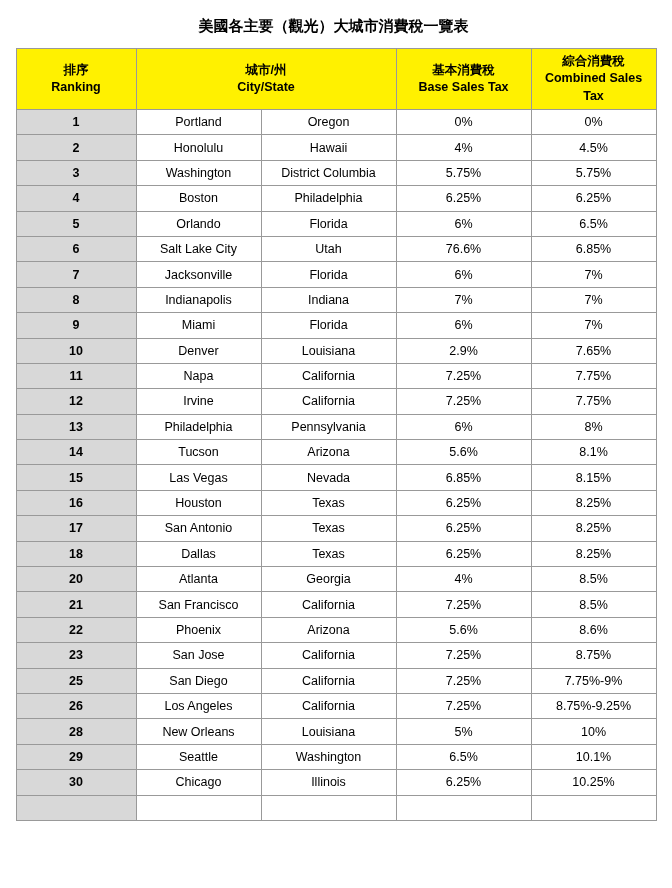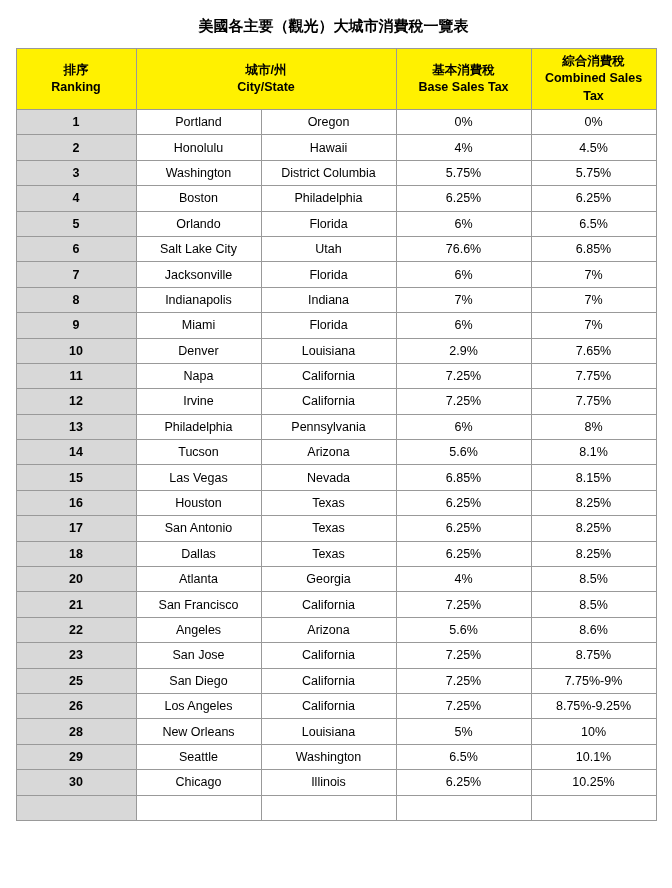--- a/index.html
+++ b/index.html
@@ -227,21 +227,21 @@
         </tr>
         <tr>
           <td class="rank">21</td>
           <td>San Francisco</td>
           <td>California</td>
           <td>7.25%</td>
           <td>8.5%</td>
         </tr>
         <tr>
           <td class="rank">22</td>
-          <td>Angeles</td>
+          <td>Phoenix</td>
           <td>Arizona</td>
           <td>5.6%</td>
           <td>8.6%</td>
         </tr>
         <tr>
           <td class="rank">23</td>
           <td>San Jose</td>
           <td>California</td>
           <td>7.25%</td>
           <td>8.75%</td>

